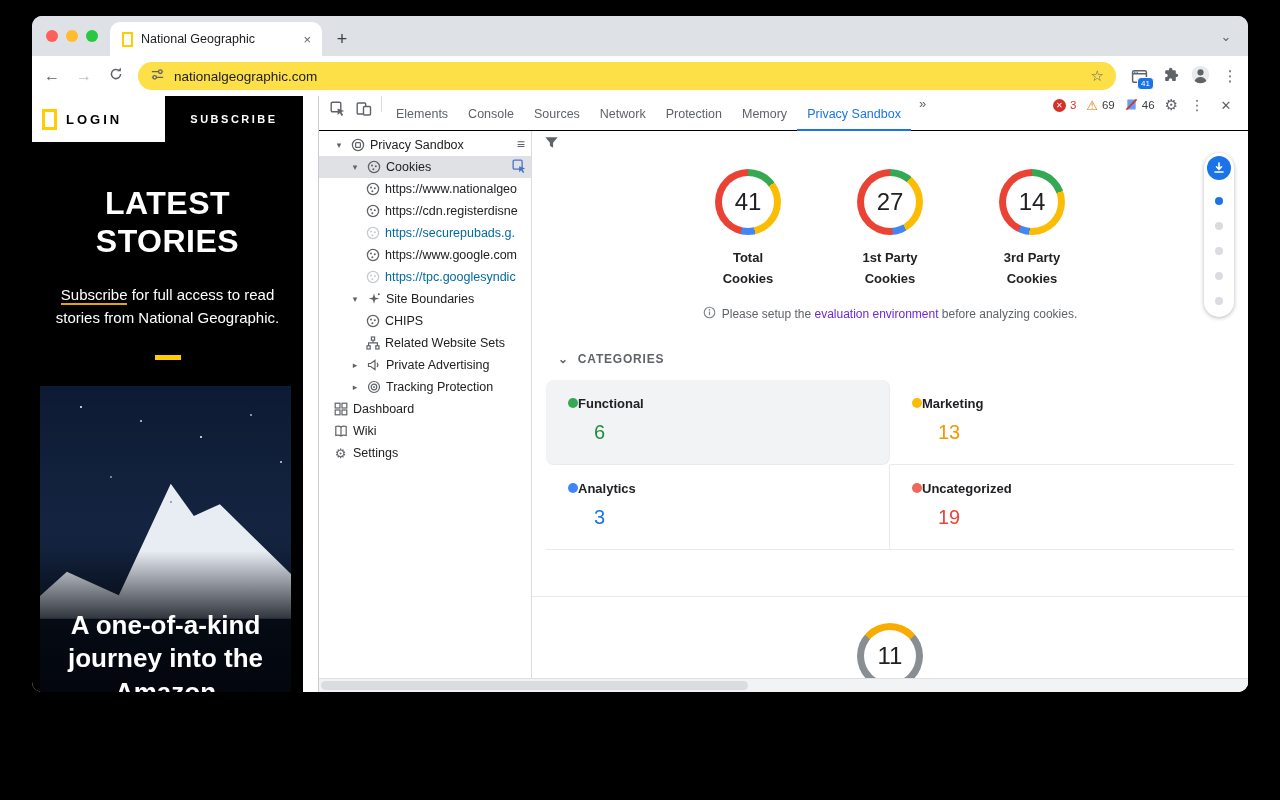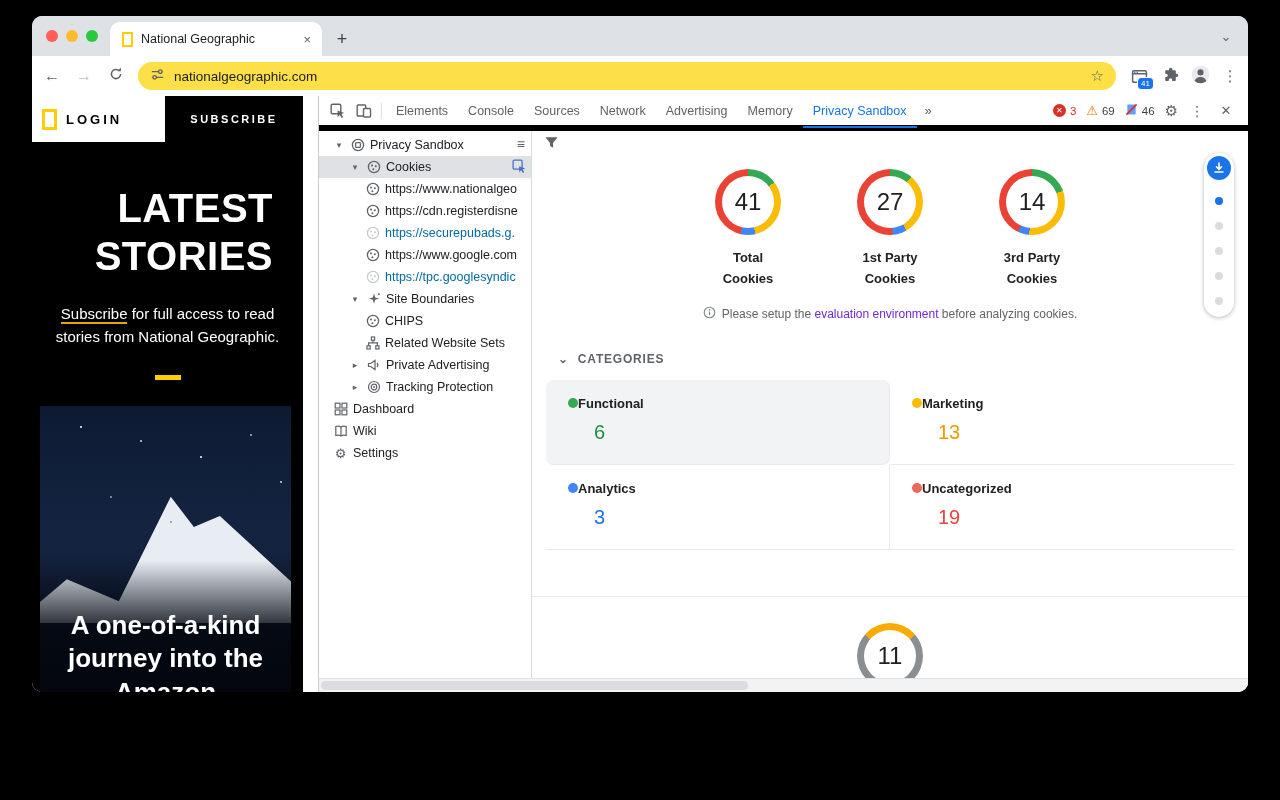--- a/index.html
+++ b/index.html
@@ -43,40 +43,40 @@
 
   
   .page { width:271px; flex-shrink:0; background:#000; color:#fff; display:flex; flex-direction:column; overflow:hidden; }
   .page-scroll { width:15px; flex-shrink:0; background:#fff; }
   .ng-header { height:46px; display:flex; flex-shrink:0; }
   .login-area { flex:1; background:#fff; display:flex; align-items:center; gap:9px; padding-left:10px; }
   .ng-logo { width:15px; height:21px; border:3px solid #ffce00; }
   .login-label { color:#000; font-weight:700; font-size:13px; letter-spacing:3px; }
   .subscribe-btn { width:138px; background:#000; color:#fff; display:flex; align-items:center; justify-content:center;
                    font-size:11px; font-weight:700; letter-spacing:2.5px; }
-  .headline { margin-top:42px; padding:0 30px; text-align:right; font-size:40px; font-weight:800;
+  .headline { margin-top:42px; padding:0 30px; text-align:center; font-size:32px; font-weight:800;
               line-height:1.2; letter-spacing:.5px; }
   .promo { margin:22px 13px 0; text-align:center; font-size:15px; line-height:1.55; }
   .promo-link { border-bottom:2px solid #e0a800; }
   .yellow-divider { width:26px; height:5px; background:#ffce00; margin:26px auto 0; }
   .hero { flex:1; margin:26px 12px 0 8px; position:relative; overflow:hidden;
           background:linear-gradient(180deg,#0d1a33 0%,#142440 45%,#0b1426 100%); }
   .hero::before { content:""; position:absolute; left:-10%; right:-5%; bottom:24%; height:48%; background:#e8edf4;
                   clip-path:polygon(0 100%,18% 68%,36% 84%,54% 8%,62% 30%,71% 22%,100% 78%,100% 100%); }
   .hero::after { content:""; position:absolute; width:2px; height:2px; border-radius:50%; background:#fff; top:20px; left:40px;
                  box-shadow:60px 14px #cfd8e3,120px 30px #fff,170px 8px #aebdd0,30px 70px #93a6bd,200px 55px #cfd8e3,90px 95px #7e93ad; }
   .hero-shade { position:absolute; left:0; right:0; bottom:0; height:46%;
                 background:linear-gradient(180deg,rgba(5,10,20,0) 0%,rgba(4,8,16,.92) 55%,#03060d 100%); }
   .hero-caption { position:absolute; left:0; right:0; bottom:-18px; text-align:center; font-size:26px;
                   font-weight:700; line-height:1.3; padding:0 6px; }
 
   
   .devtools { flex:1; min-width:0; display:flex; flex-direction:column; background:#fff; border-left:1px solid #c9ccd1; }
 
-  .dt-topbar { height:35px; flex-shrink:0; display:flex; align-items:center; border-bottom:6px solid #000000;
+  .dt-topbar { height:35px; flex-shrink:0; display:flex; align-items:flex-start; border-bottom:1px solid #000000;
                padding:0 6px; font-size:12.5px; color:#5f6368; }
   .dt-icon-btn { width:26px; height:26px; display:flex; align-items:center; justify-content:center; flex-shrink:0; }
   .dt-sep { width:1px; height:16px; background:#dadce0; margin:0 4px; flex-shrink:0; }
   .dt-tab { padding:0 10px; height:35px; display:flex; align-items:center; white-space:nowrap; }
   .dt-tab.active { color:#1a73e8; box-shadow:inset 0 -2px 0 #1a73e8; }
   .more-tabs { padding:0 8px; font-size:13px; }
   .dt-badges { margin-left:auto; display:flex; align-items:center; gap:10px; padding-right:6px; }
   .badge-group { display:flex; align-items:center; gap:4px; font-size:11.5px; color:#3c4043; }
   .err-count { color:#d93025; }
   .err-ic { width:13px; height:13px; border-radius:50%; background:#d93025; color:#fff; font-size:8px;
@@ -252,21 +252,21 @@
           <svg width="16" height="16" viewBox="0 0 16 16">
               <rect x="1.2" y="2" width="8.5" height="11" rx="1" fill="none" stroke="#5f6368" stroke-width="1.4"></rect>
               <rect x="7.5" y="5.5" width="7" height="8.5" rx="1" fill="#fff" stroke="#5f6368" stroke-width="1.4"></rect>
             </svg>
         </span>
         <span class="dt-sep"></span>
         <span class="dt-tab">Elements</span>
         <span class="dt-tab">Console</span>
         <span class="dt-tab">Sources</span>
         <span class="dt-tab">Network</span>
-        <span class="dt-tab">Advertising</span>
+        <span class="dt-tab">Protection</span>
         <span class="dt-tab">Memory</span>
         <span class="dt-tab active">Privacy Sandbox</span>
         <span class="more-tabs">»</span>
         <div class="dt-badges">
           <span class="badge-group">
             <span class="err-ic">✕</span>
             <span class="err-count">3</span>
           </span>
           <span class="badge-group">
             <span class="warn-ic">⚠</span>

